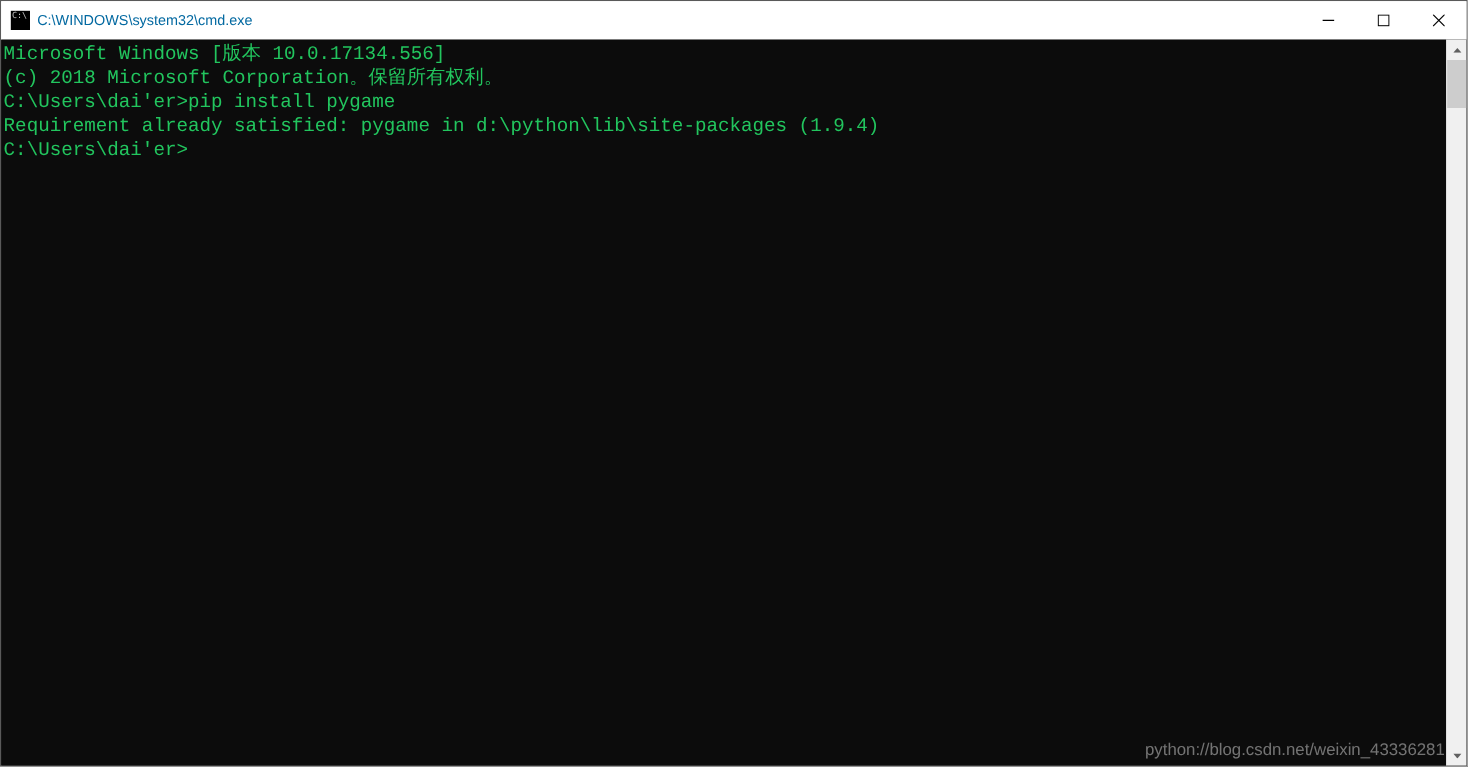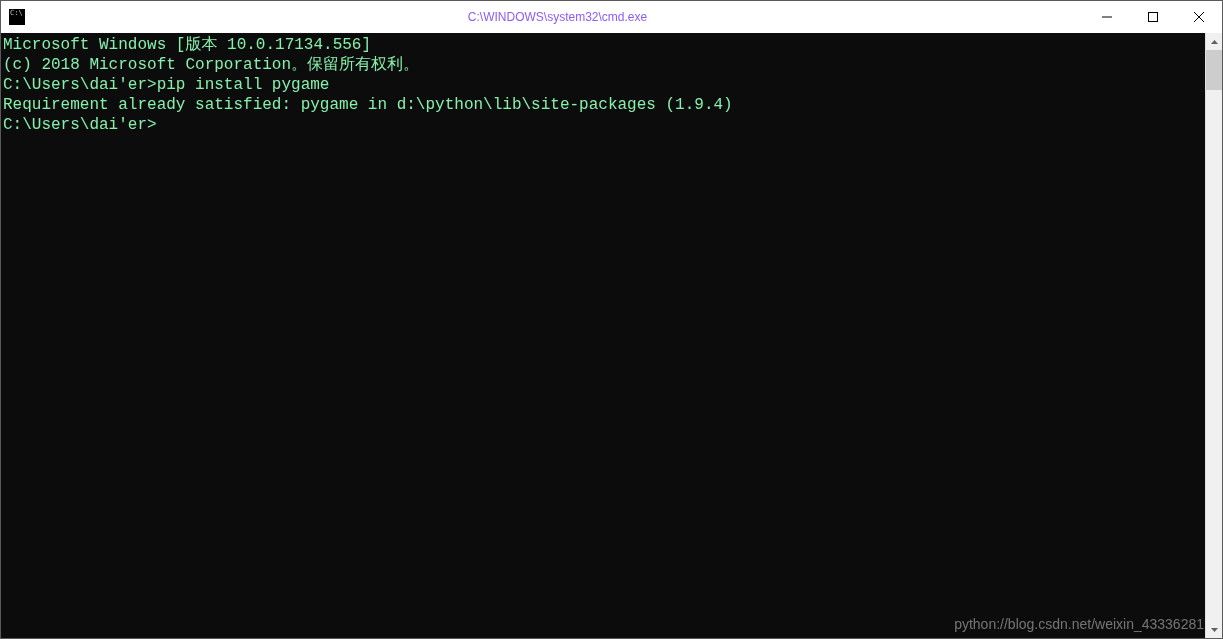--- a/index.html
+++ b/index.html
@@ -42,23 +42,22 @@
       color: #c0c0c0;
       font-size: 7px;
       font-family: Consolas, monospace;
       position: absolute;
       top: 1px;
       left: 1px;
       line-height: 7px;
     }
     .titlebar-title {
       font-size: 12px;
-      color: #8b5cf6;
+      color: #0369a1;
       flex: 1;
-      text-align: center;
     }
     .titlebar-controls {
       display: flex;
       height: 100%;
     }
     .titlebar-btn {
       width: 46px;
       height: 100%;
       display: flex;
       align-items: center;
@@ -69,21 +68,21 @@
     .client-area {
       flex: 1;
       display: flex;
       background: #000000;
       position: relative;
       overflow: hidden;
     }
     .terminal {
       flex: 1;
       background: #0c0c0c;
-      color: #86efac;
+      color: #22c55e;
       font-family: "新宋体", NSimSun, Consolas, "Courier New", monospace;
       font-size: 16px;
       line-height: 20px;
       white-space: pre;
       padding: 2px 0 16px 2px;
       overflow: hidden;
     }
     .terminal .line { display: block; }
     .scrollbar {
       width: 17px;

